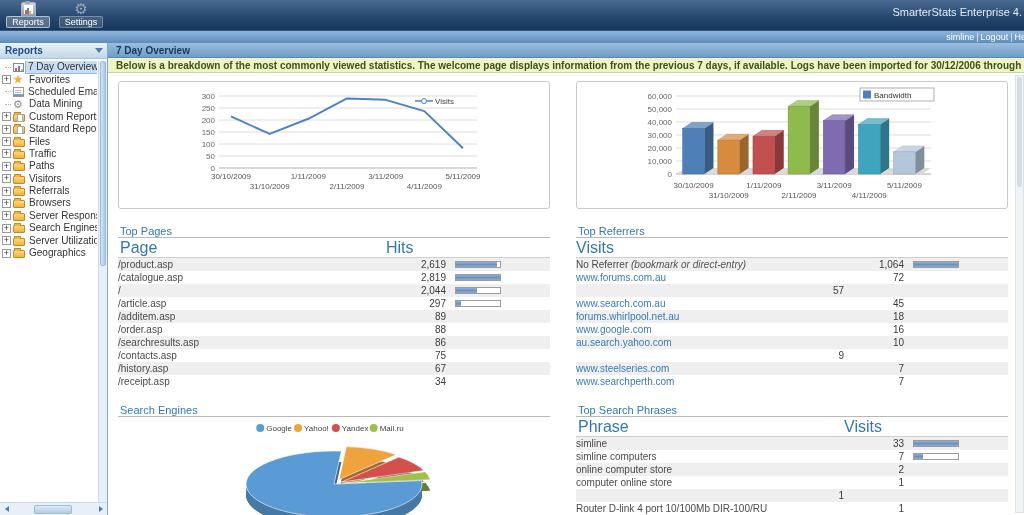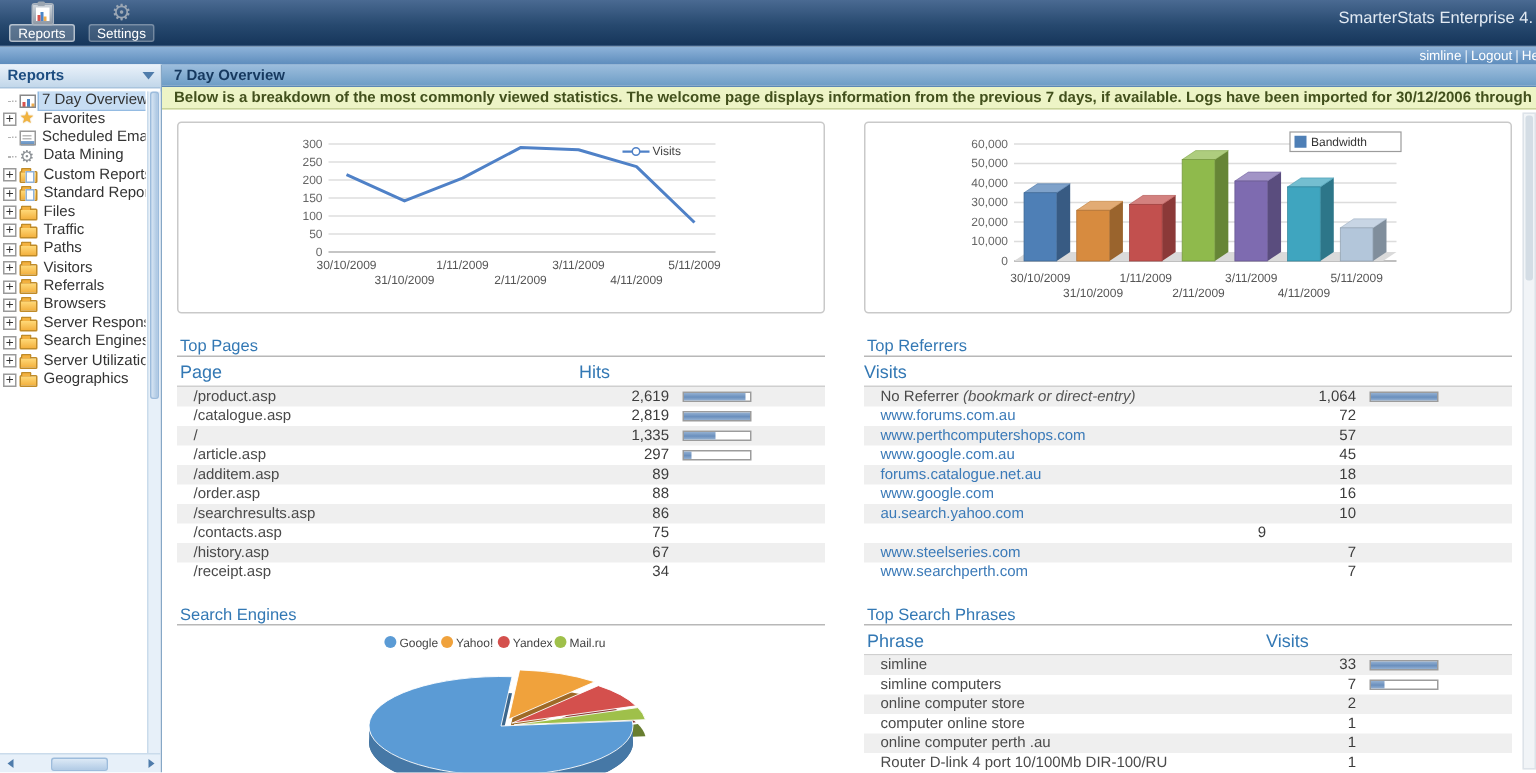--- a/index.html
+++ b/index.html
@@ -50,27 +50,27 @@
   .htrack{flex:1;height:9px;position:relative}
   .hthumb{position:absolute;left:26%;width:44%;top:0;bottom:0;background:linear-gradient(#dcE9f6,#b3cce6);border:1px solid #9dbcdc;border-radius:2px}
   
   #main{flex:1;display:flex;flex-direction:column;min-width:0;background:#fff}
   .main-header{height:14px;flex:none;background:linear-gradient(#9dbedd,#6e9dc6);display:flex;align-items:center;padding-left:8px;font-size:10px;font-weight:bold;color:#16395f;border-bottom:1px solid #5c88b4}
   .notice{height:14px;flex:none;background:#edf4c6;border-bottom:1px solid #c9d49a;display:flex;align-items:center;padding-left:8px;font-size:10px;font-weight:bold;color:#42501c;white-space:nowrap;overflow:hidden}
   .content{flex:1;position:relative;padding:8px 16px 0 10px;display:grid;grid-template-columns:1fr 1fr;grid-template-rows:128px auto auto;column-gap:26px;row-gap:16px;align-content:start;overflow:hidden}
   .chart-panel{border:1px solid #c9c9c9;border-radius:3px;display:flex;align-items:center;justify-content:center;overflow:hidden;background:#fff}
   .section{min-width:0}
   .sec-title{font-size:11px;color:#3378b4;padding:0 0 0 2px;border-bottom:1px solid #b8b8b8;margin-bottom:1px}
-  .t-hdr{display:grid;grid-template-columns:1fr 60px 104px;align-items:center;height:18px;font-size:12px;color:#3378b4}
+  .t-hdr{display:grid;grid-template-columns:1fr 60px 104px;align-items:center;height:18px;font-size:16px;color:#3378b4}
   .t-hdr span{padding-left:2px}
   .t-hdr .h1{text-align:left;padding-left:0}
   .t-body{border-top:1px solid #cfcfcf}
   .t-row{display:grid;grid-template-columns:1fr 60px 104px;align-items:center;height:13px;font-size:10px;color:#4a4a4a}
   .t-row:nth-child(odd){background:#efefef}
-  .t-row .c0{overflow:hidden;text-overflow:ellipsis;white-space:nowrap;padding-left:11px}
+  .t-row .c0{overflow:hidden;text-overflow:ellipsis;white-space:nowrap;padding-left:0}
   .t-row .c1{text-align:right;color:#3c3c3c}
   .t-row .c2{padding-left:9px}
   .c0 em{color:#555}
   .c0.link{color:#3b7ab8;cursor:pointer}
   .gauge{display:block;width:46px;height:7px;box-sizing:border-box;border:1px solid #9c9c9c;background:#fff}
   .gfill{display:block;height:100%;background:linear-gradient(#93b0d2,#6a8fbd 55%,#93b0d2)}
   .pie-sec .chart-mount{display:flex;justify-content:center}
   .main-vscroll{position:absolute;right:0;top:2px;bottom:2px;width:9px;background:#f1f4f7;border:1px solid #dde3e9;box-sizing:border-box;cursor:pointer}
   .main-vscroll span{position:absolute;top:1px;left:1px;right:1px;height:110px;background:#d4dde5;border-radius:2px}
 </style>
@@ -312,21 +312,21 @@
                 <span class="c0">/catalogue.asp</span>
                 <span class="c1">2,819</span>
                 <span class="c2">
                   <span class="gauge">
                     <span class="gfill" style="width: 100%;"></span>
                   </span>
                 </span>
               </div>
               <div class="t-row">
                 <span class="c0">/</span>
-                <span class="c1">1,335</span>
+                <span class="c1">2,044</span>
                 <span class="c2">
                   <span class="gauge">
                     <span class="gfill" style="width: 47%;"></span>
                   </span>
                 </span>
               </div>
               <div class="t-row">
                 <span class="c0">/article.asp</span>
                 <span class="c1">297</span>
                 <span class="c2">
@@ -382,31 +382,30 @@
                     <span class="gfill" style="width: 100%;"></span>
                   </span>
                 </span>
               </div>
               <div class="t-row">
                 <span class="c0 link">www.forums.com.au</span>
                 <span class="c1">72</span>
                 <span class="c2"></span>
               </div>
               <div class="t-row">
-                <span class="c0 link">www.perthcomputershops.com</span>
                 <span class="c1">57</span>
                 <span class="c2"></span>
               </div>
               <div class="t-row">
-                <span class="c0 link">www.google.com.au</span>
+                <span class="c0 link">www.search.com.au</span>
                 <span class="c1">45</span>
                 <span class="c2"></span>
               </div>
               <div class="t-row">
-                <span class="c0 link">forums.catalogue.net.au</span>
+                <span class="c0 link">forums.whirlpool.net.au</span>
                 <span class="c1">18</span>
                 <span class="c2"></span>
               </div>
               <div class="t-row">
                 <span class="c0 link">www.google.com</span>
                 <span class="c1">16</span>
                 <span class="c2"></span>
               </div>
               <div class="t-row">
                 <span class="c0 link">au.search.yahoo.com</span>
@@ -484,21 +483,20 @@
                 <span class="c0">online computer store</span>
                 <span class="c1">2</span>
                 <span class="c2"></span>
               </div>
               <div class="t-row">
                 <span class="c0">computer online store</span>
                 <span class="c1">1</span>
                 <span class="c2"></span>
               </div>
               <div class="t-row">
-                <span class="c0">online computer perth .au</span>
                 <span class="c1">1</span>
                 <span class="c2"></span>
               </div>
               <div class="t-row">
                 <span class="c0">Router D-link 4 port 10/100Mb DIR-100/RU</span>
                 <span class="c1">1</span>
                 <span class="c2"></span>
               </div>
             </div>
         </div>

